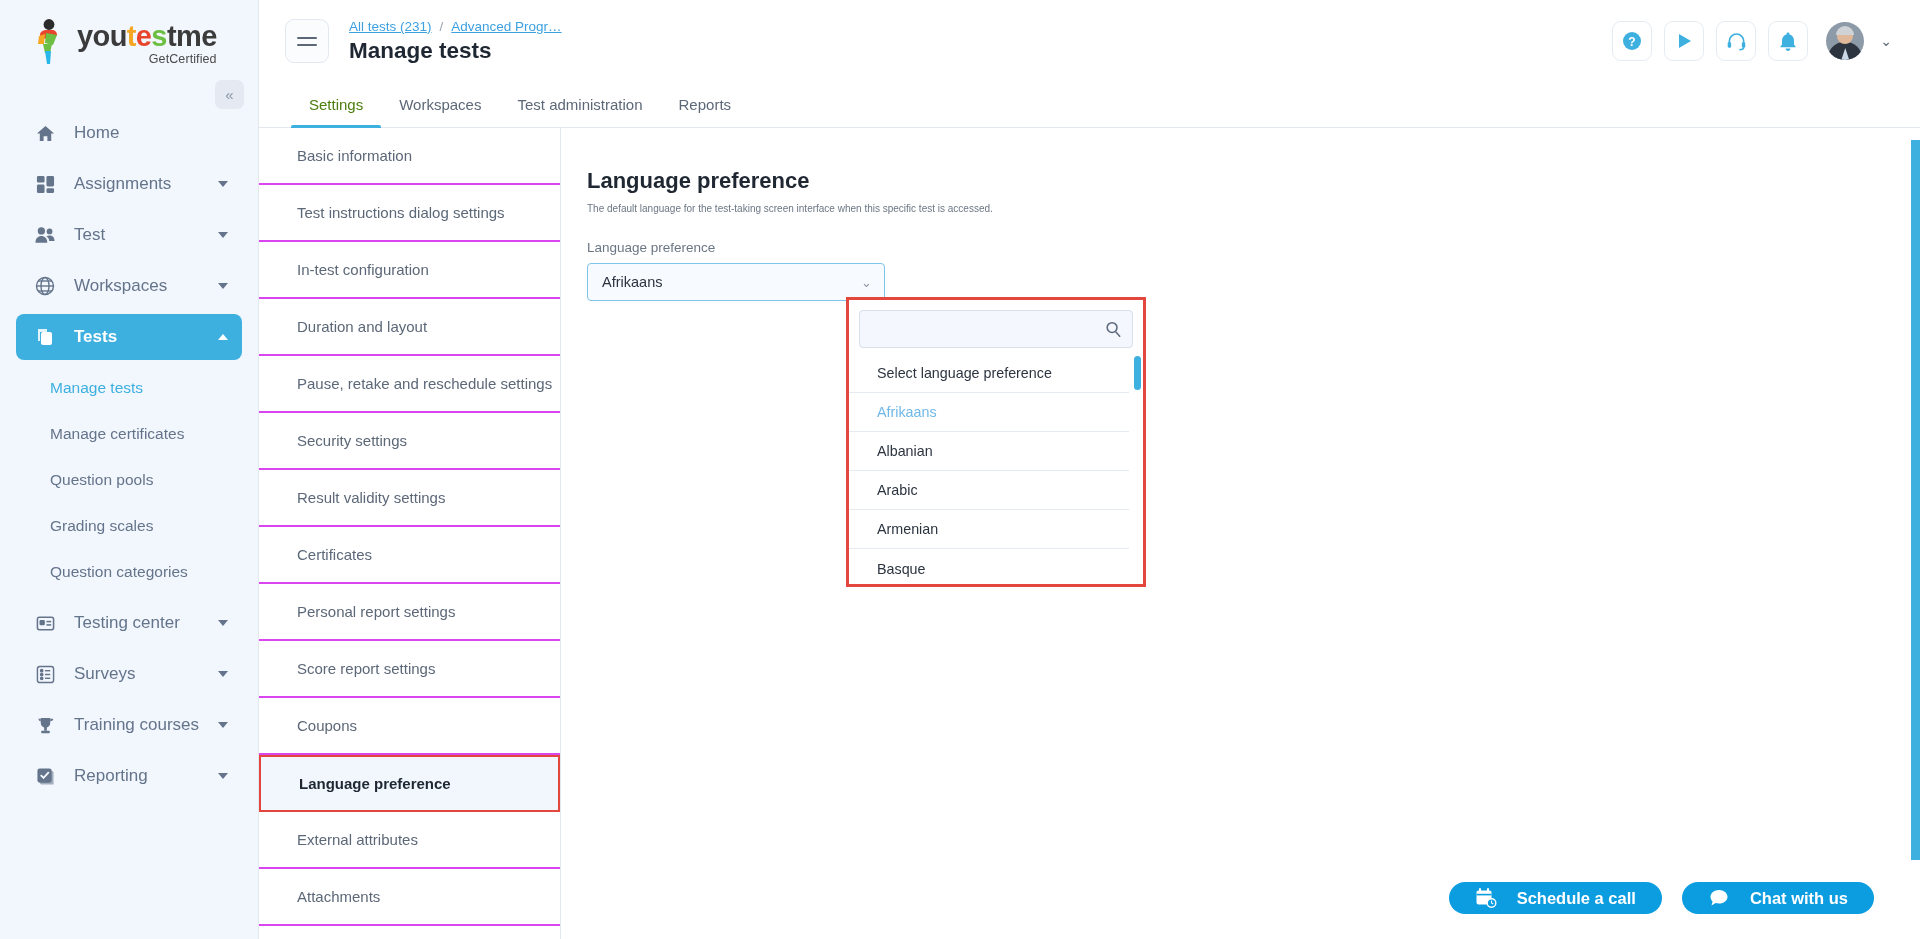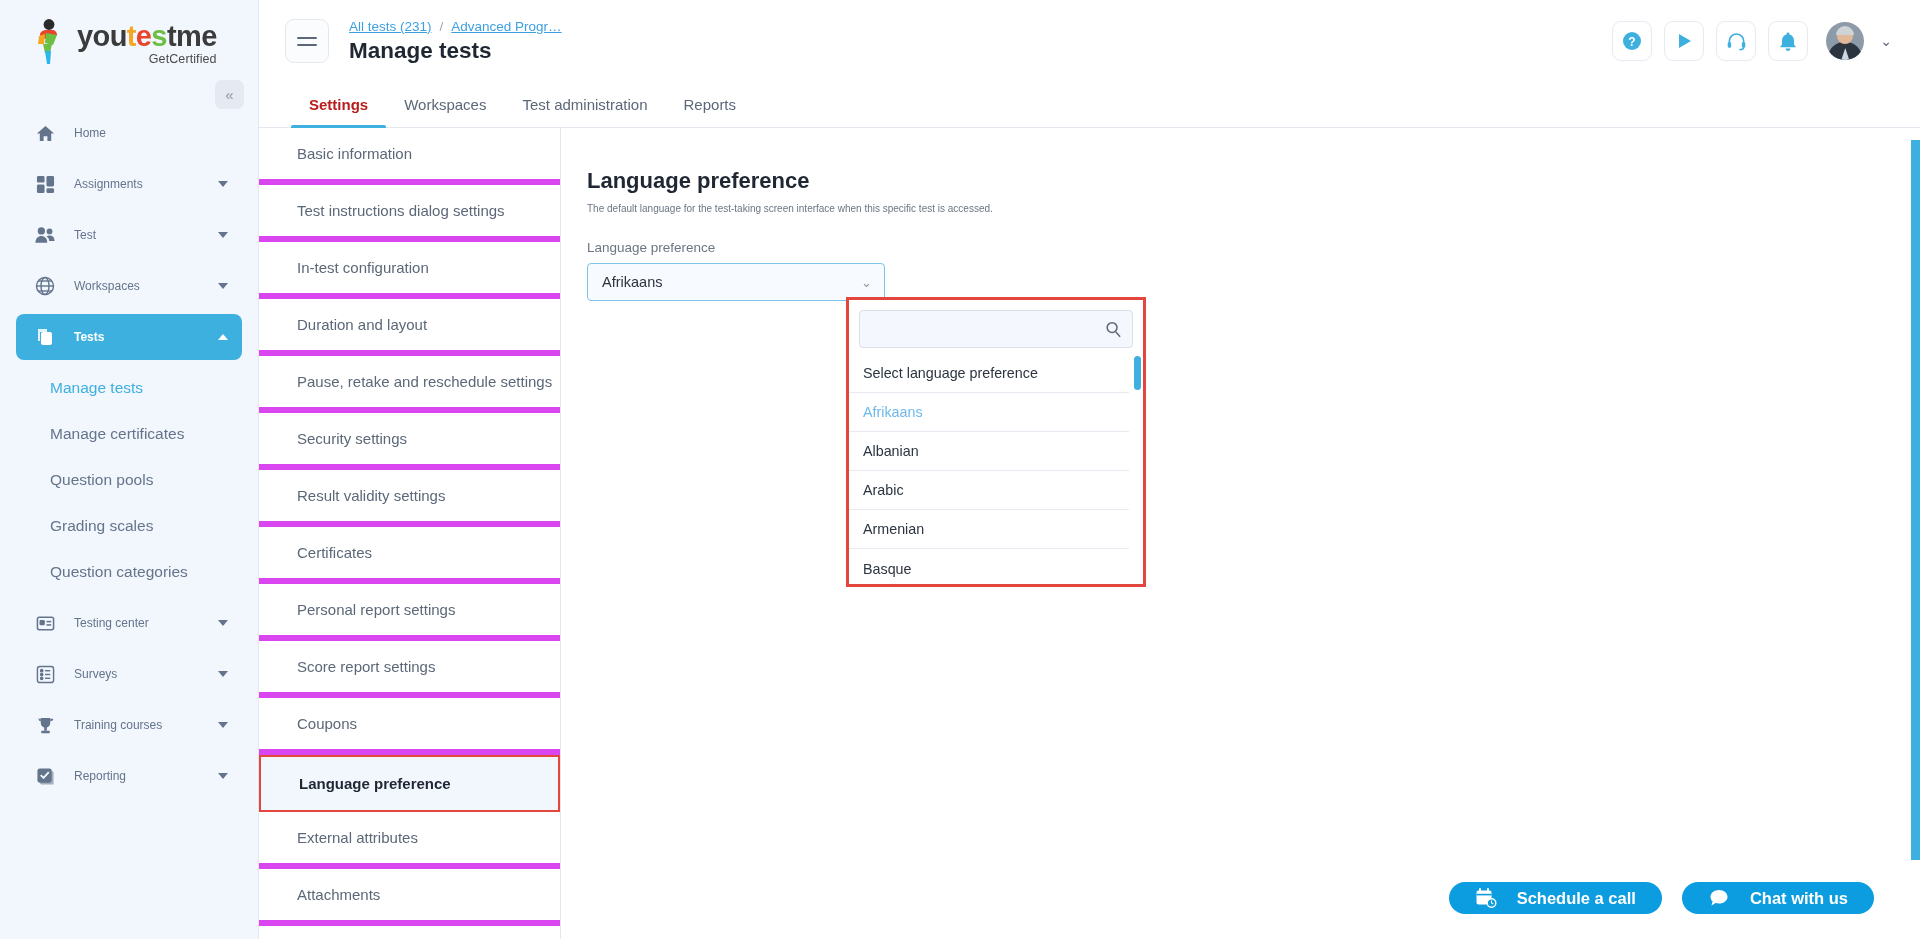--- a/index.html
+++ b/index.html
@@ -45,21 +45,21 @@
     display: flex; align-items: center; justify-content: center;
     font-size: 15px; cursor: pointer;
   }
 
   .nav { margin-top: 38px; }
   .nav-item {
     display: flex; align-items: center;
     height: 46px; margin: 5px 16px 5px 16px;
     padding: 0 14px 0 18px;
     border-radius: 8px; cursor: pointer;
-    color: #64748b; font-size: 12px;
+    color: #64748b; font-size: 17px;
     position: relative;
   }
   .nav-item .nav-icon {
     width: 22px; height: 22px; margin-right: 18px;
     flex: 0 0 22px; display: flex; align-items: center; justify-content: center;
     color: #64748b;
   }
   .nav-item .nav-label { flex: 1; }
   .nav-item .caret {
     width: 0; height: 0; margin-left: auto;
@@ -125,38 +125,38 @@
   #tabs {
     height: 46px; display: flex; align-items: stretch;
     padding-left: 32px; border-bottom: 1px solid #e3e8ef;
     background: #ffffff;
   }
   .tab {
     padding: 0 18px; display: flex; align-items: center;
     font-size: 15px; color: #5c6878; cursor: pointer;
     position: relative;
   }
-  .tab.active { color: #b91c1c; font-weight: bold; }
+  .tab.active { color: #4d7c0f; font-weight: normal; }
   .tab.active::after {
     content: ''; position: absolute; left: 0; right: 0; bottom: -1px;
     height: 3px; background: #3db0e0; border-radius: 2px 2px 0 0;
   }
 
   
   #content { display: flex; height: calc(939px - 82px - 46px); }
 
   #settings-list {
     width: 302px; flex: 0 0 302px;
     border-right: 1px solid #e3e8ef;
     background: #ffffff; overflow: hidden;
   }
   .setting-row {
     height: 57px; display: flex; align-items: center;
     padding-left: 38px; font-size: 15px; color: #5c6878;
-    border-bottom: 6px solid #d946ef; cursor: pointer;
+    border-bottom: 2px solid #d946ef; cursor: pointer;
   }
   .setting-row.selected {
     background: #f2f6fd; color: #1f2733; font-weight: bold;
     border: 2px solid #e2463c;
   }
 
   #panel { flex: 1; padding: 40px 0 0 26px; position: relative; }
   .panel-title { font-size: 22px; font-weight: bold; color: #1f2733; }
   .panel-desc { font-size: 10px; color: #6b7684; margin-top: 9px; }
   .field-label { font-size: 13.5px; color: #6b7684; margin-top: 26px; }
@@ -187,21 +187,21 @@
     padding: 0 10px 0 12px;
   }
   .dd-search input {
     border: none; outline: none; background: transparent;
     flex: 1; font-size: 14px; color: #2c3440;
     font-family: "Liberation Sans", sans-serif;
   }
   .dd-list { position: relative; height: 232px; overflow: hidden; }
   .dd-item {
     height: 39px; display: flex; align-items: center;
-    padding-left: 14px; font-size: 14.3px; color: #2c3440;
+    padding-left: 28px; font-size: 14.3px; color: #2c3440;
     margin: 0 14px 0 0; cursor: pointer;
     border-bottom: 1px solid #e6ebf2;
   }
   .dd-item.first { border-bottom: 1px solid #e6ebf2; }
   .dd-item.sel { color: #6fb8e8; }
   .dd-item.last { border-bottom: none; }
   .dd-scroll-track {
     position: absolute; right: 2px; top: 2px; width: 7px; bottom: 0;
     background: transparent;
   }

